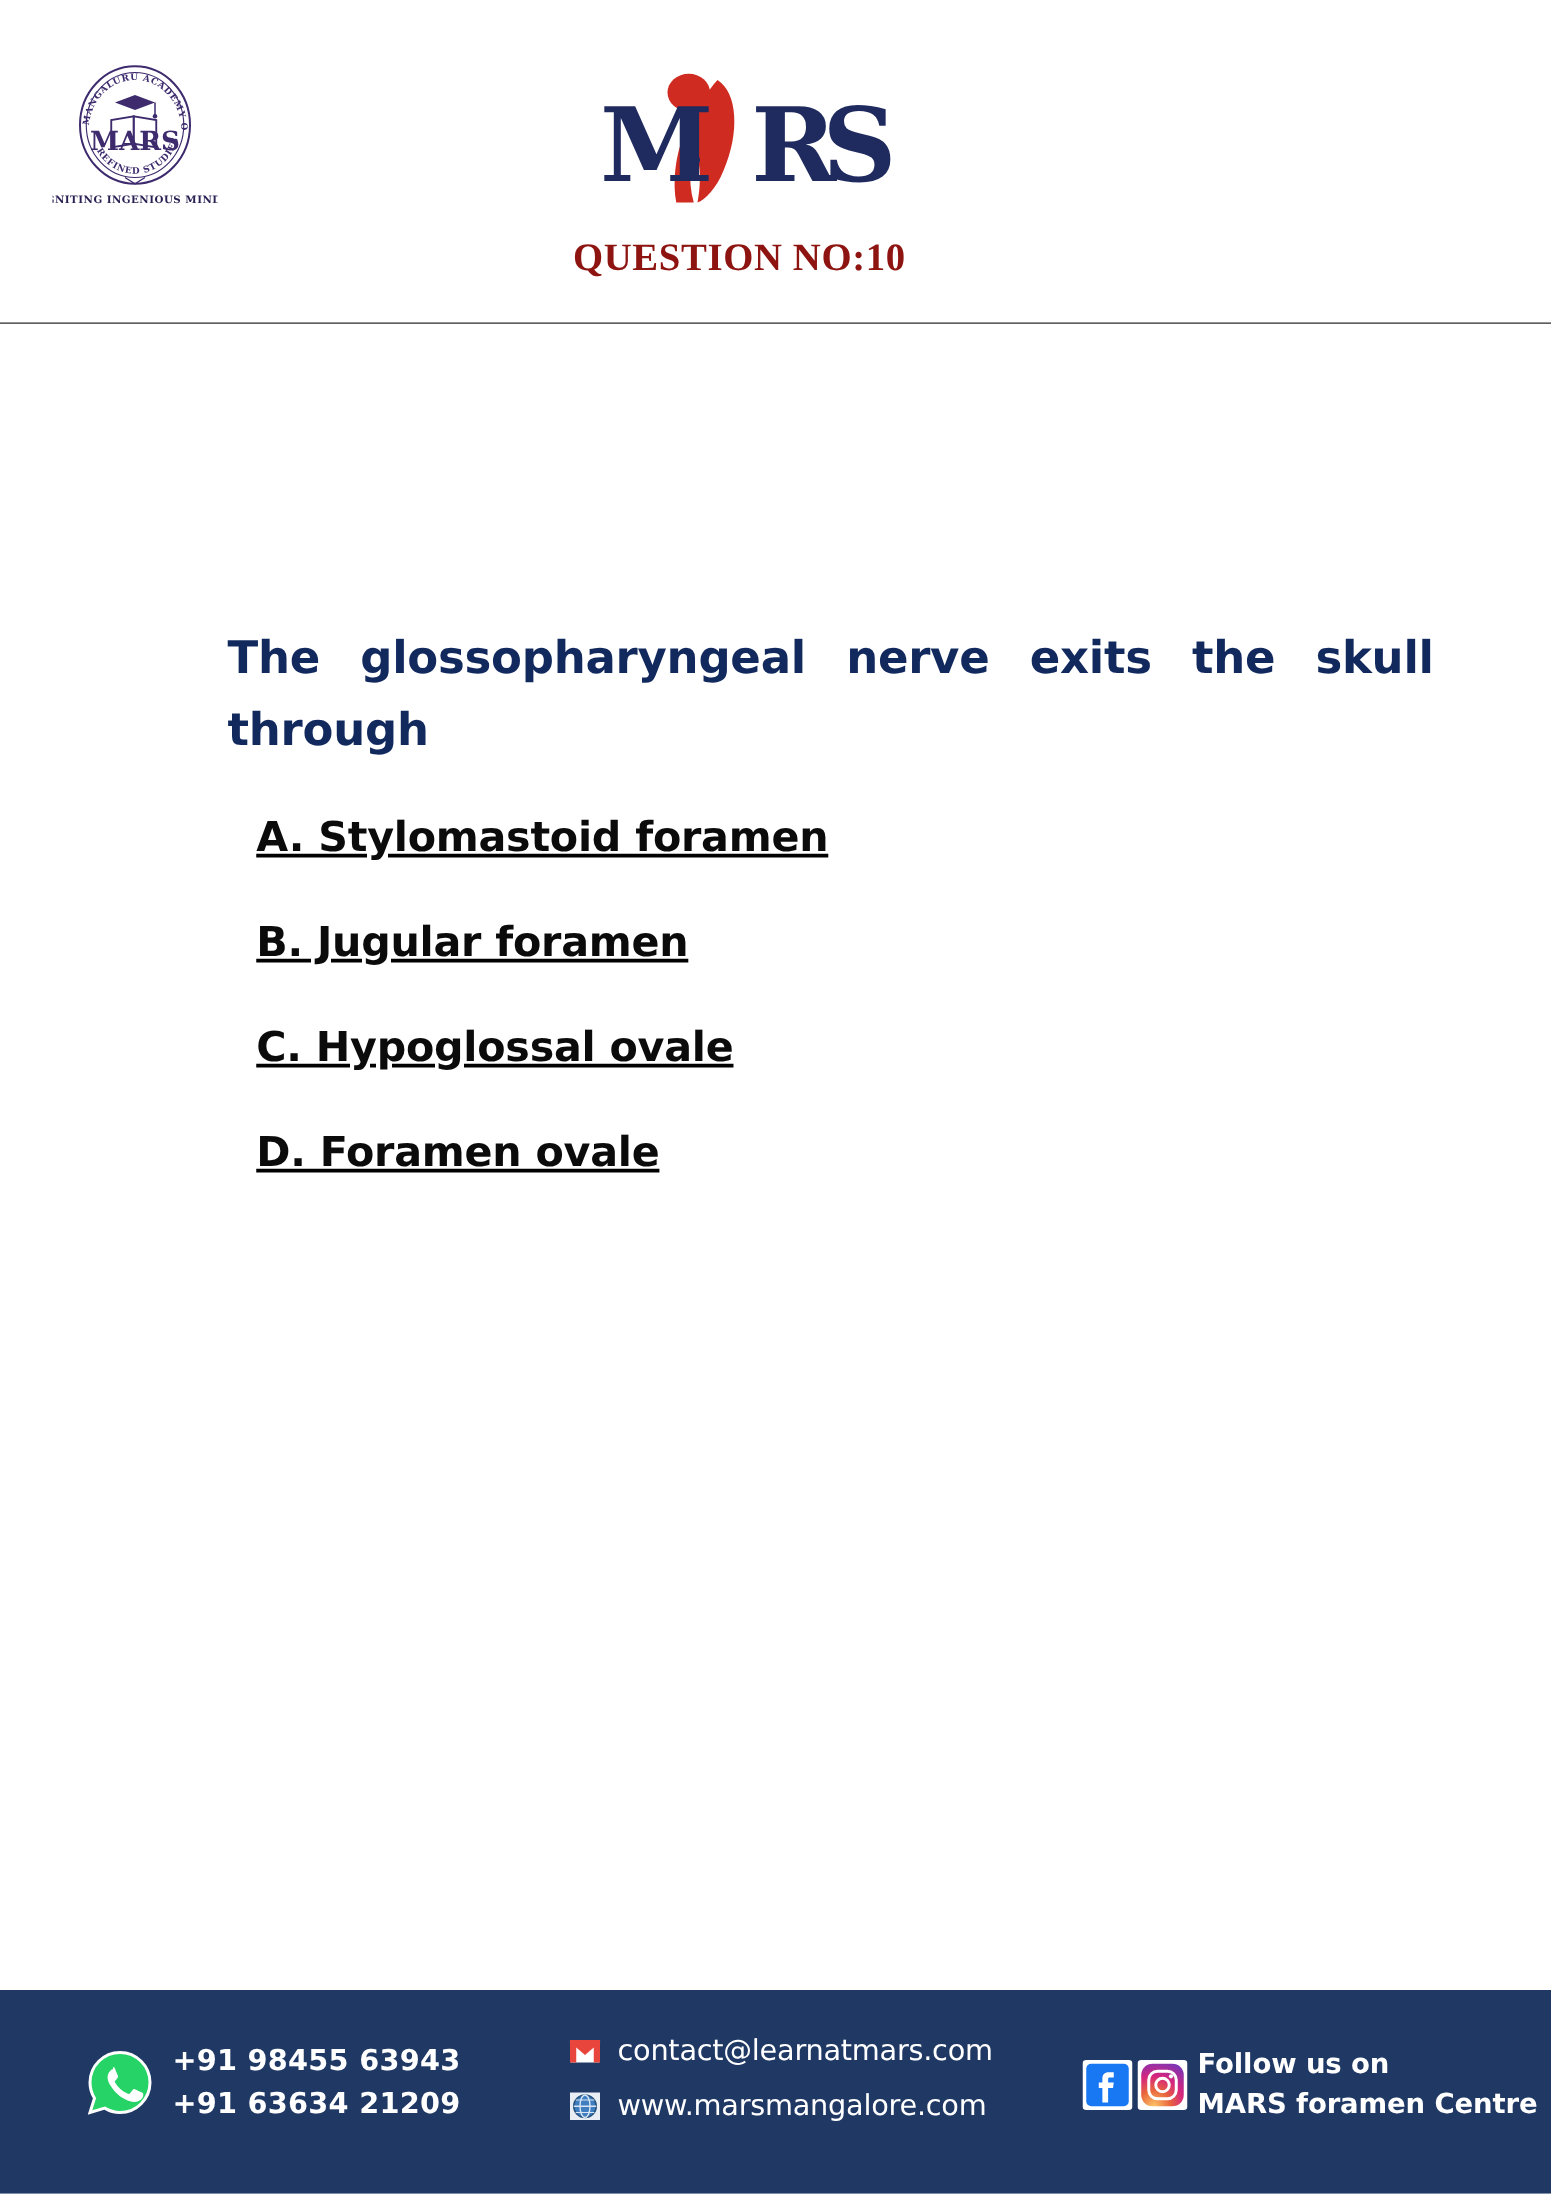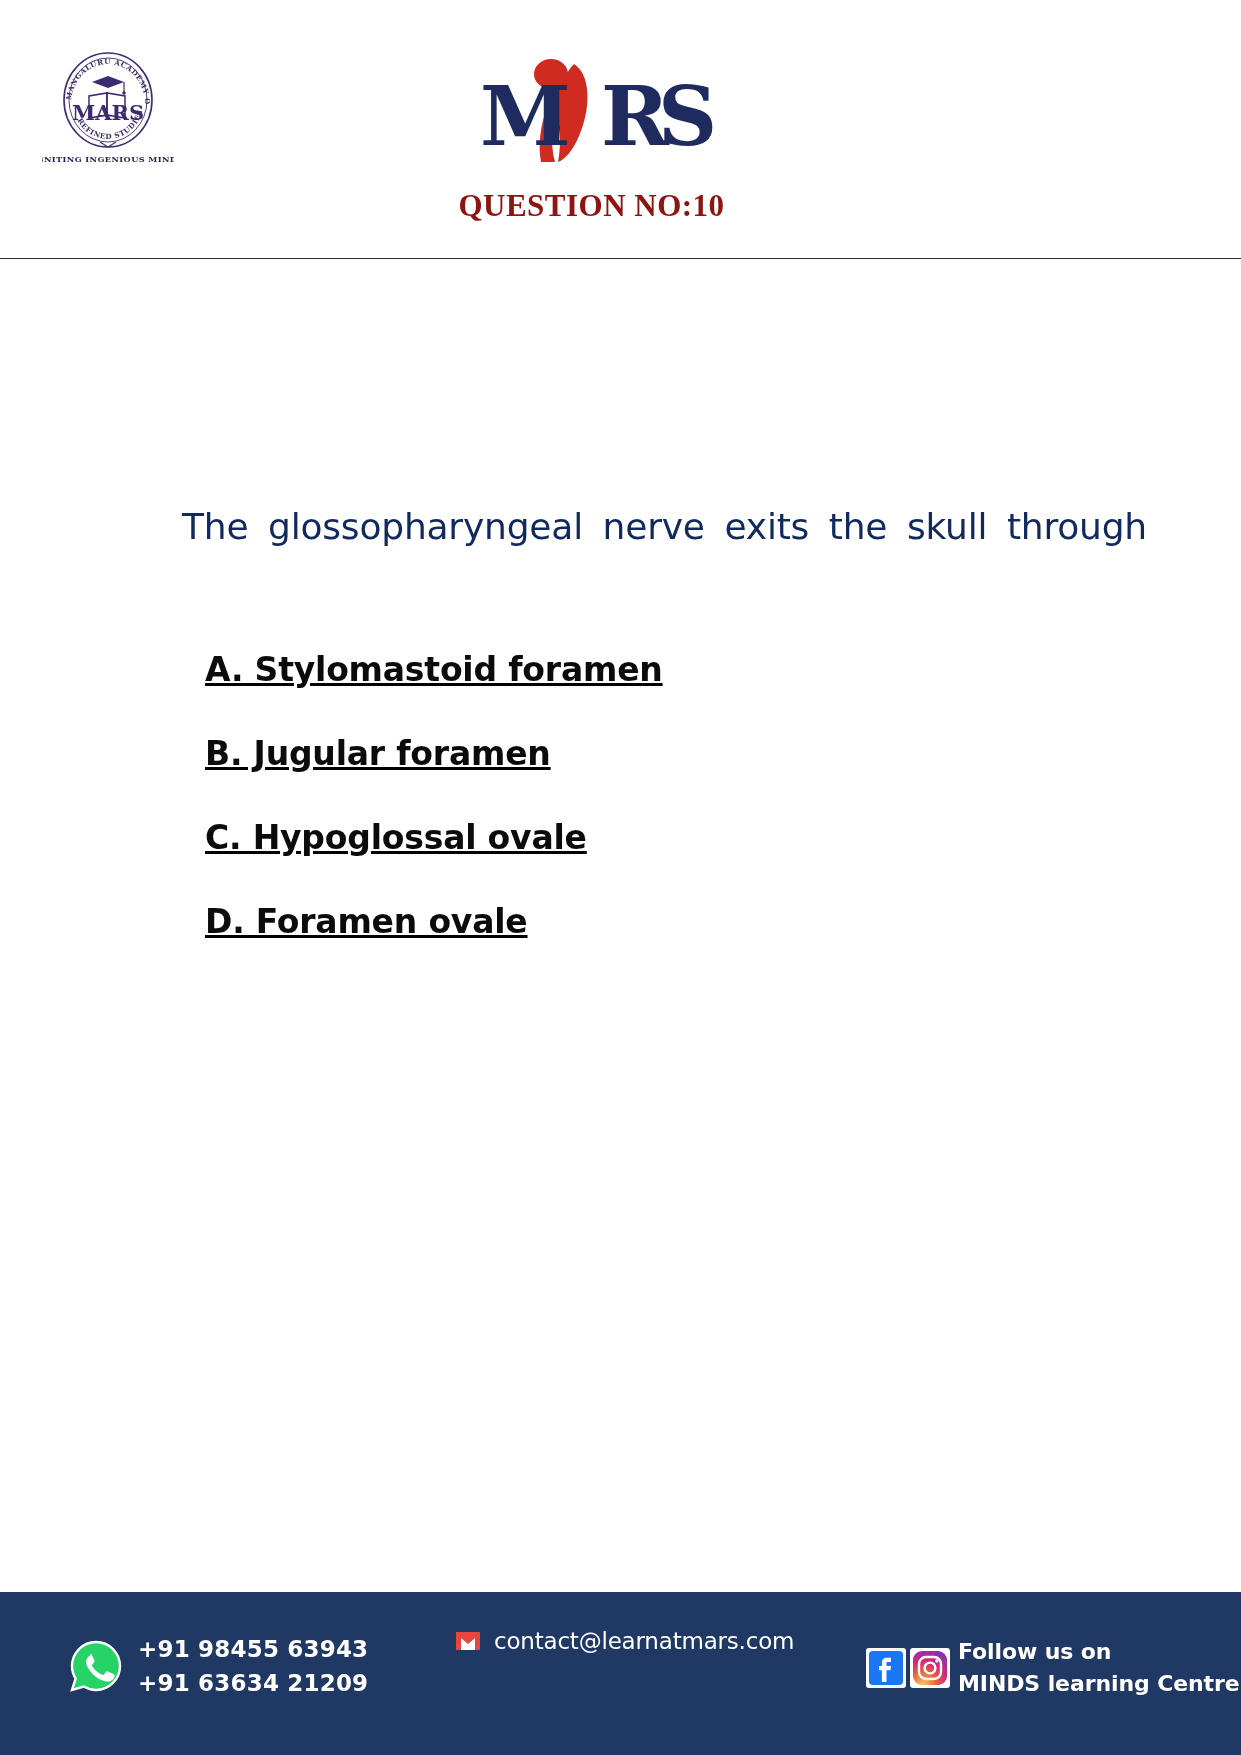--- a/index.html
+++ b/index.html
@@ -68,21 +68,21 @@
 
   
   .qbody {
     position: absolute;
     left: 182px;
     top: 498px;
     width: 965px;
   }
   .qtext {
     font-family: "DejaVu Sans", sans-serif;
-    font-weight: normal;
+    font-weight: bold;
     font-size: 36px;
     line-height: 1.62;
     color: #12295e;
     text-align: justify;
     text-justify: inter-word;
     margin: 0;
     letter-spacing: -0.2px;
   }
   .qtext::after {
     content: "";
@@ -269,20 +269,33 @@
     <div class="f-contact">
       <div class="c-row">
         <span class="c-icon">
           <svg viewBox="0 0 26 26" width="26" height="26" aria-hidden="true">
             <rect x="1" y="4" width="24" height="18" rx="1" fill="#ffffff"></rect>
             <path d="M1 4 L1 22 L6 22 L6 10 L13 16 L20 10 L20 22 L25 22 L25 4 Z" fill="#e8453c"></path>
             <path d="M1 4 L13 14 L25 4 Z" fill="#e8453c"></path>
           </svg>
         </span>
         <span>contact@learnatmars.com</span>
+      </div>
+      <div class="c-row">
+        <span class="c-icon">
+          <svg viewBox="0 0 26 26" width="26" height="26" aria-hidden="true">
+            <rect x="1" y="2" width="24" height="22" fill="#e9eef5"></rect>
+            <circle cx="13" cy="13" r="9" fill="#3f7fc1" stroke="#25527f" stroke-width="1.2"></circle>
+            <ellipse cx="13" cy="13" rx="4" ry="9" fill="none" stroke="#d9e6f2" stroke-width="1.1"></ellipse>
+            <line x1="4" y1="13" x2="22" y2="13" stroke="#d9e6f2" stroke-width="1.1"></line>
+            <line x1="5.5" y1="8" x2="20.5" y2="8" stroke="#d9e6f2" stroke-width="0.9"></line>
+            <line x1="5.5" y1="18" x2="20.5" y2="18" stroke="#d9e6f2" stroke-width="0.9"></line>
+          </svg>
+        </span>
+        <span>www.marsmangalore.com</span>
       </div>
     </div>
 
     <div class="f-social">
       <span class="social-icons">
         <span class="si">
           <svg viewBox="0 0 40 46" width="40" height="46" aria-hidden="true">
             <rect x="0" y="3" width="40" height="40" rx="3" fill="#ffffff"></rect>
             <rect x="3" y="6" width="34" height="34" rx="4" fill="#1877f2"></rect>
             <path d="M25 17 h-3.2 c-0.9 0 -1.3 0.5 -1.3 1.3 V21 H25 l-0.6 4.3 h-3.9 V37 h-4.6 V25.3 H13 V21 h2.9 v-3.3 c0 -3 1.8 -4.9 5 -4.9 H25 Z" fill="#ffffff"></path>
@@ -301,18 +314,18 @@
             <rect x="0" y="3" width="40" height="40" rx="3" fill="#ffffff"></rect>
             <rect x="3" y="6" width="34" height="34" rx="9" fill="url(#igGrad)"></rect>
             <rect x="9" y="12" width="22" height="22" rx="7" fill="none" stroke="#ffffff" stroke-width="2.4"></rect>
             <circle cx="20" cy="23" r="5.4" fill="none" stroke="#ffffff" stroke-width="2.4"></circle>
             <circle cx="26.8" cy="16" r="1.7" fill="#ffffff"></circle>
           </svg>
         </span>
       </span>
       <span class="follow-lines">
         <span>Follow us on</span><br>
-        <span>MINDS learning Centre</span>
+        <span>MARS foramen Centre</span>
       </span>
     </div>
 
   </div>
 </div>
 
 </body></html>

